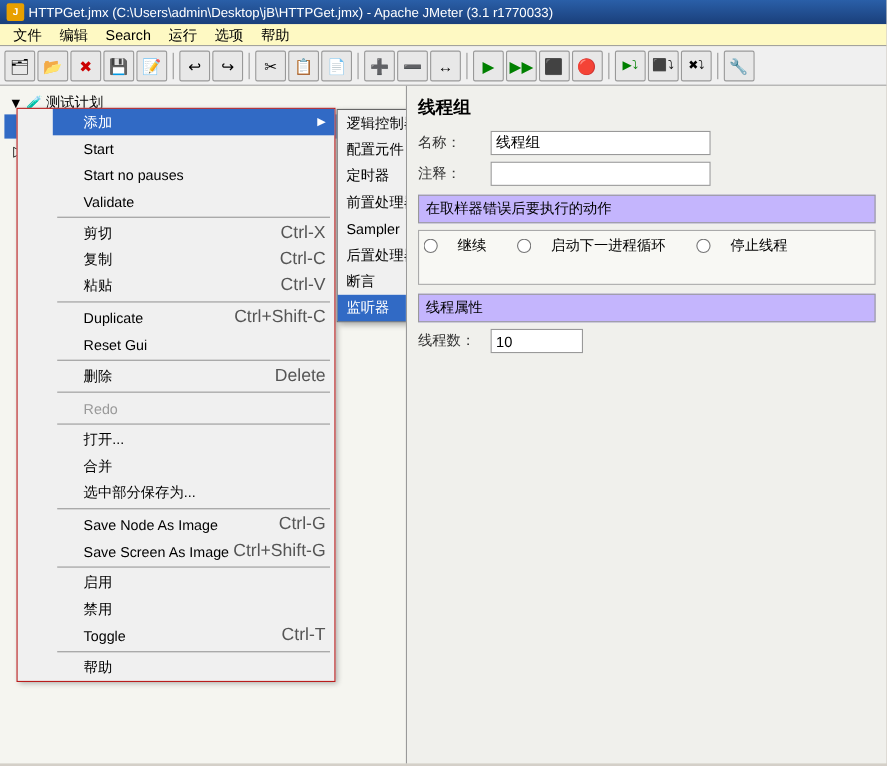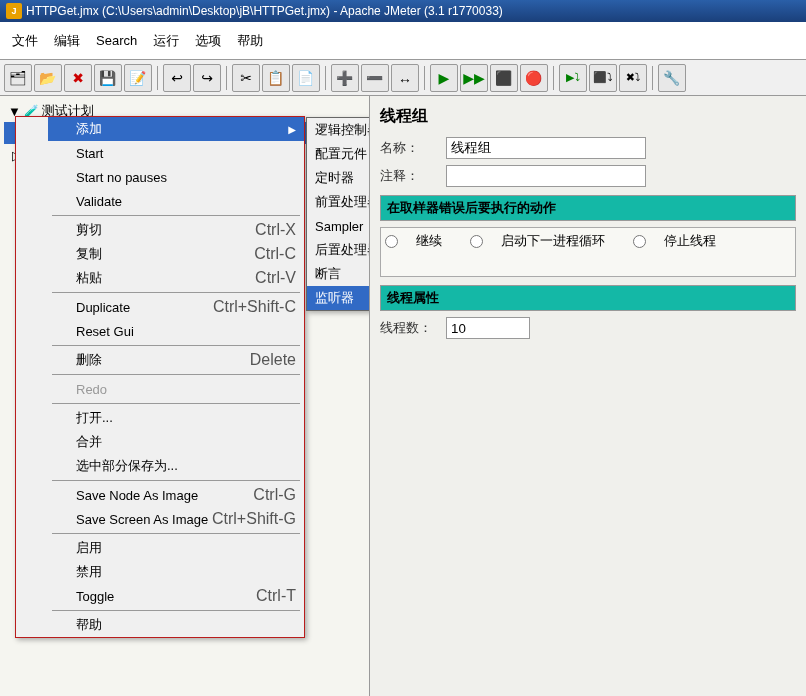--- a/index.html
+++ b/index.html
@@ -32,22 +32,22 @@
       display: inline-flex;
       align-items: center;
       justify-content: center;
       font-size: 9px;
       color: white;
       font-weight: bold;
     }
 
     
     #menu-bar {
-      background: #ffffff;
-      height: 38px;
+      background: #fef9c3;
+      height: 20px;
       display: flex;
       align-items: center;
       padding: 0 4px;
       border-bottom: 1px solid #999;
     }
     .menu-item {
       padding: 2px 8px;
       cursor: pointer;
       height: 100%;
       display: flex;
@@ -121,22 +121,22 @@
     .field-label { min-width: 60px; color: #333; }
     .field-input {
       border: 1px solid #999;
       background: white;
       height: 22px;
       padding: 0 4px;
       width: 200px;
     }
     .section-title {
       font-size: 13px;
-      font-weight: bold;
-      background: #14b8a6;
+      font-weight: normal;
+      background: #c4b5fd;
       padding: 3px 6px;
       margin: 8px 0 6px 0;
       border: 1px solid #999;
     }
 
     
     #context-menu {
       position: absolute;
       left: 15px;
       top: 20px;

